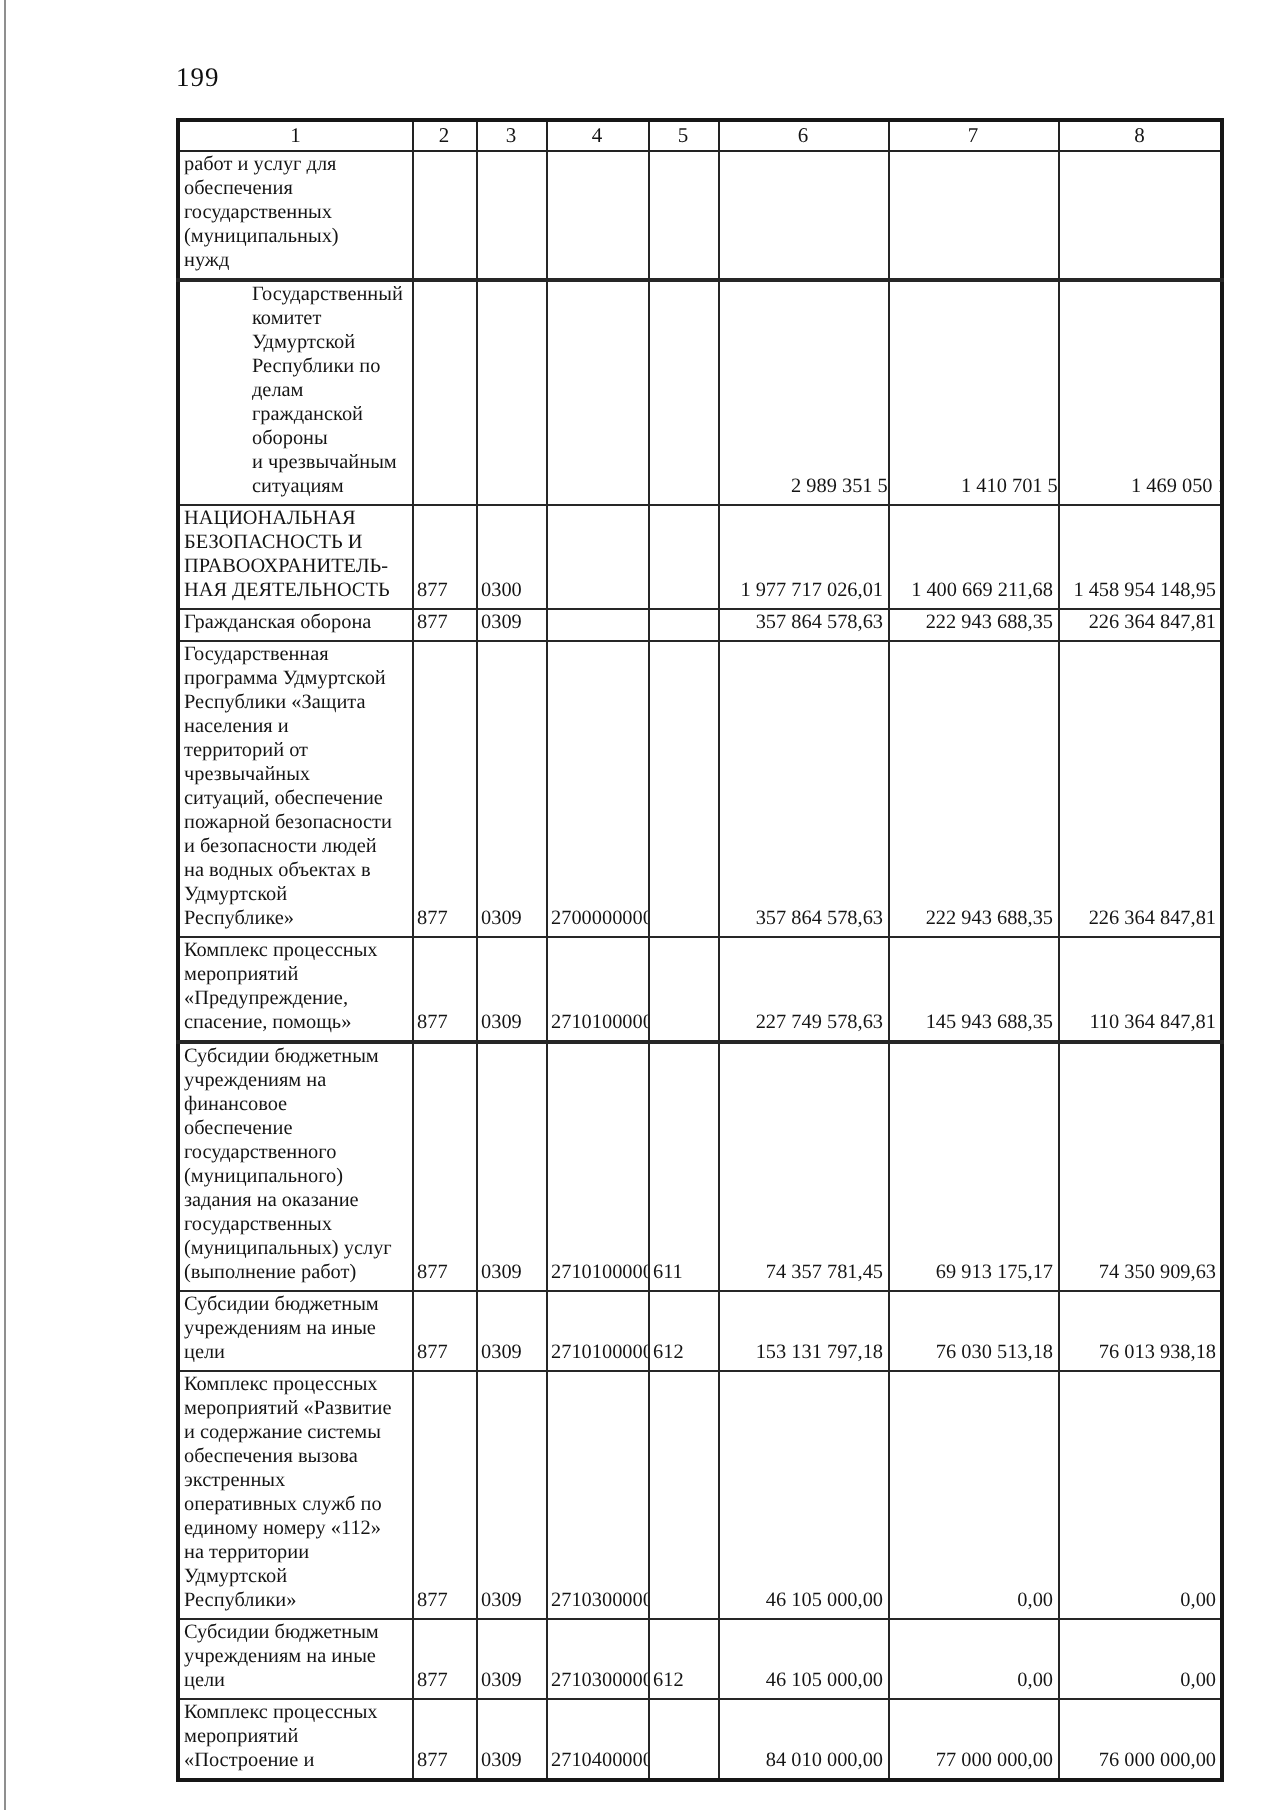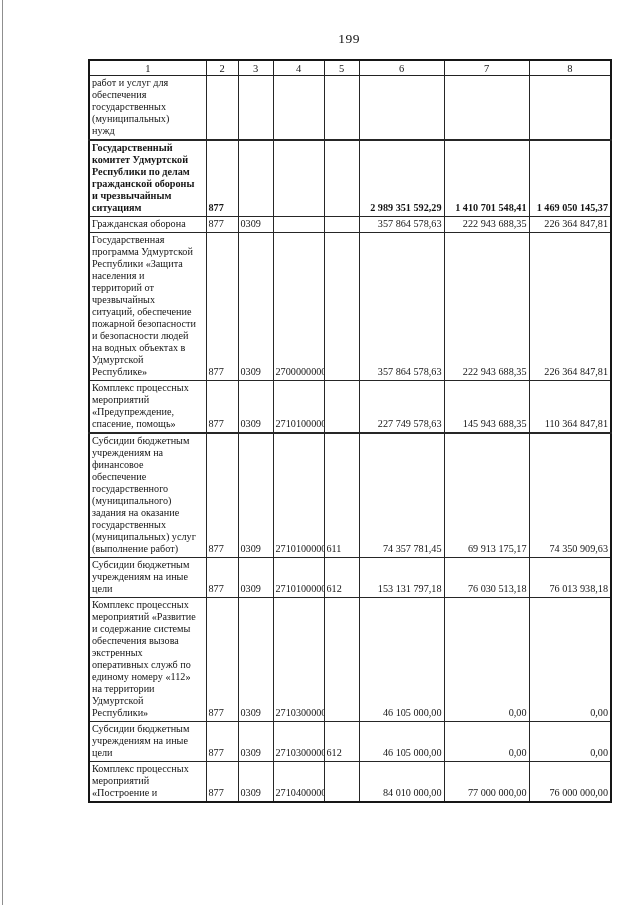--- a/index.html
+++ b/index.html
@@ -10,21 +10,21 @@
     font-family:"Liberation Serif","DejaVu Serif",serif;
     color:#141414;
     overflow:hidden;
   }
   .scan-edge{
     position:absolute;left:2px;top:0;width:1px;height:905px;
     background:#8f8f8f;
   }
   .page-number{
     position:absolute;top:31px;left:88px;width:522px;
-    text-align:center;font-size:13.5px;color:#101010;
+    font-size:13.5px;color:#101010;
     letter-spacing:0.5px;
   }
   table.budget{
     position:absolute;left:88px;top:59px;
     width:522px;
     border-collapse:collapse;
     table-layout:fixed;
     border:2px solid #161616;
   }
   table.budget th{
@@ -53,21 +53,21 @@
     text-align:left;
     vertical-align:bottom;
     white-space:nowrap;
   }
   td.num{
     text-align:right;
     vertical-align:bottom;
     white-space:nowrap;
     padding-right:3px;
   }
-  tr.bold td{font-weight:bold;}
+  tr.bold td{font-weight:normal;padding-left:36px;}
   tr.hb td{border-bottom-width:2px;font-family:Liberation Serif, serif;}
 </style>
 </head>
 <body>
 
 <div class="scan-edge"></div>
 
 <div class="page-number">199</div>
 
 <table class="budget">
@@ -117,20 +117,33 @@
 ситуациям</td>
         <td class="code">877</td>
         <td class="code"></td>
         <td class="code"></td>
         <td class="code"></td>
         <td class="num">2 989 351 592,29</td>
         <td class="num">1 410 701 548,41</td>
         <td class="num">1 469 050 145,37</td>
       </tr>
       <tr>
+        <td class="c1">НАЦИОНАЛЬНАЯ
+БЕЗОПАСНОСТЬ И
+ПРАВООХРАНИТЕЛЬ-
+НАЯ ДЕЯТЕЛЬНОСТЬ</td>
+        <td class="code">877</td>
+        <td class="code">0300</td>
+        <td class="code"></td>
+        <td class="code"></td>
+        <td class="num">1 977 717 026,01</td>
+        <td class="num">1 400 669 211,68</td>
+        <td class="num">1 458 954 148,95</td>
+      </tr>
+      <tr>
         <td class="c1">Гражданская оборона</td>
         <td class="code">877</td>
         <td class="code">0309</td>
         <td class="code"></td>
         <td class="code"></td>
         <td class="num">357 864 578,63</td>
         <td class="num">222 943 688,35</td>
         <td class="num">226 364 847,81</td>
       </tr>
       <tr>

